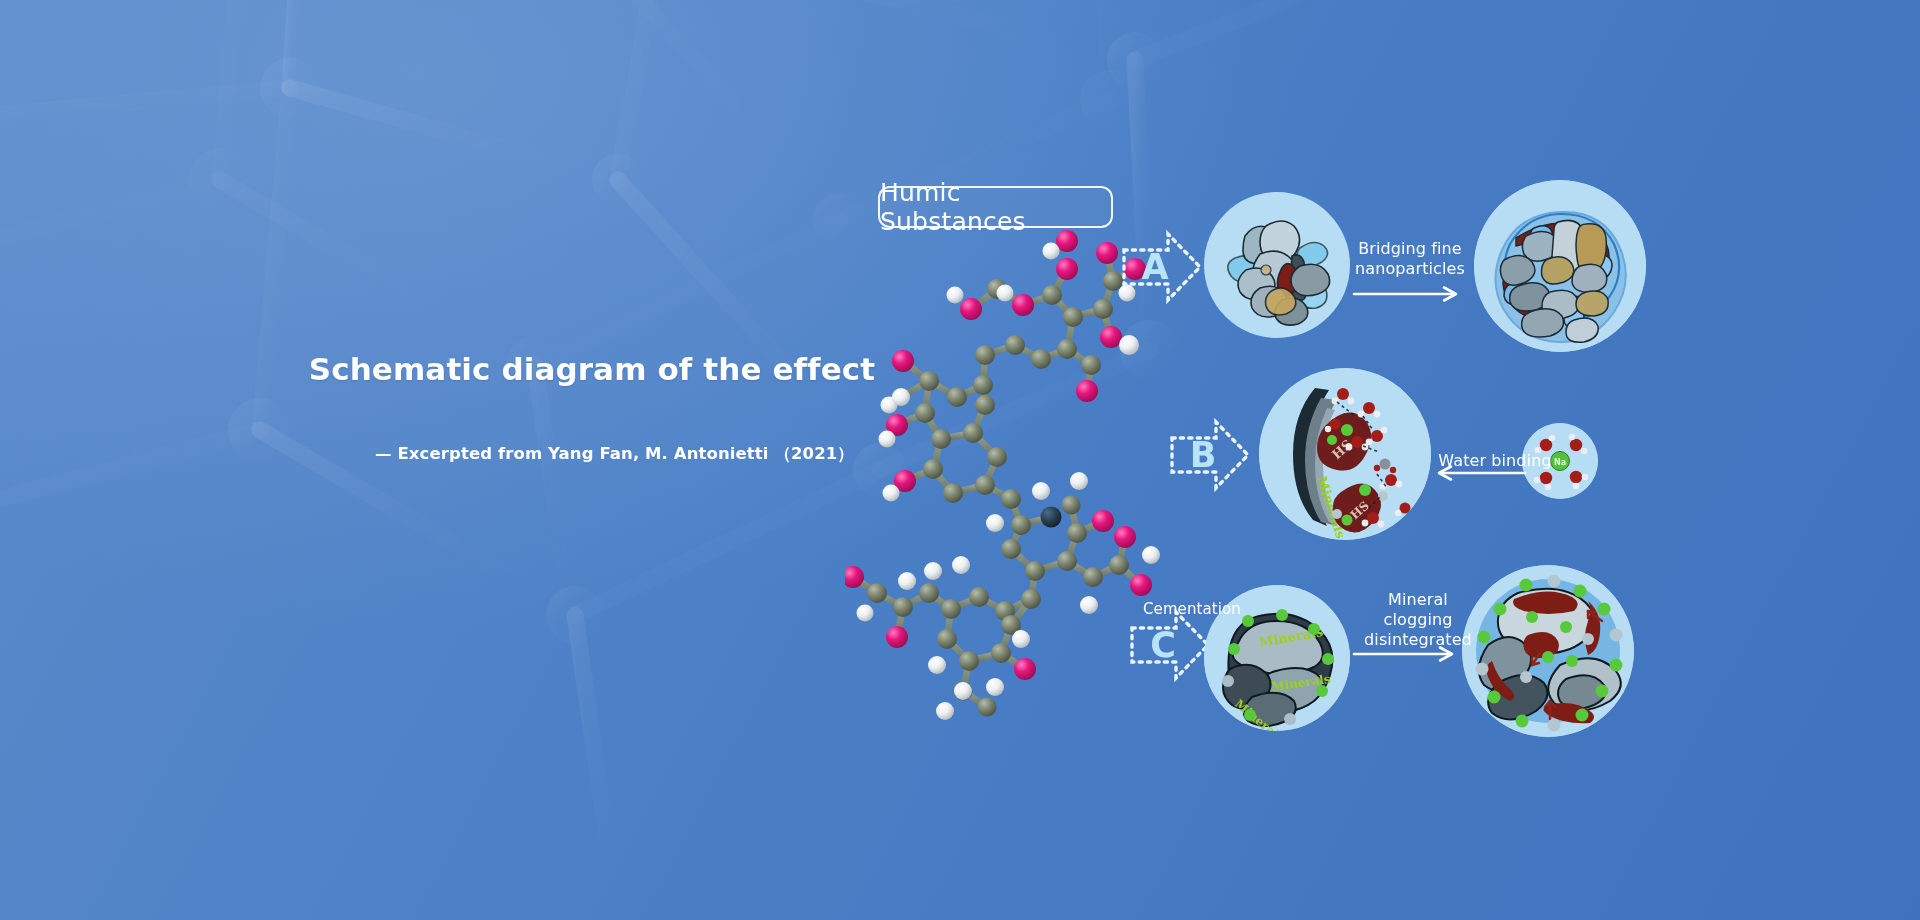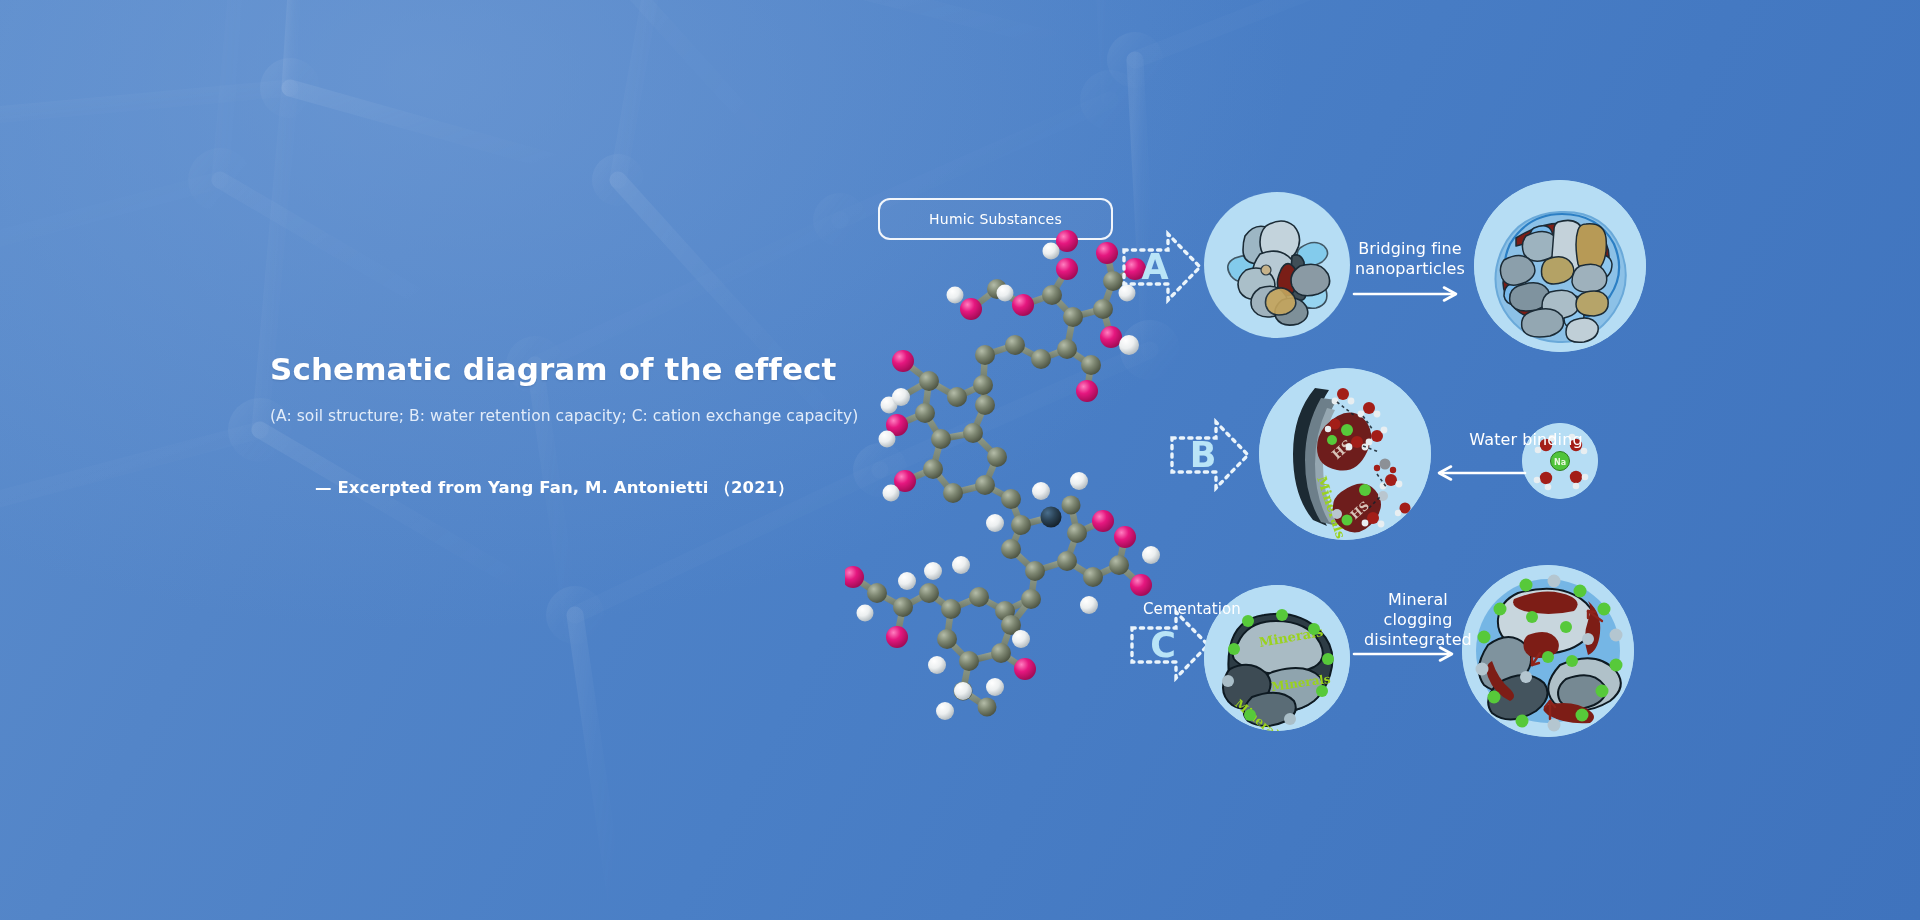--- a/index.html
+++ b/index.html
@@ -12,43 +12,42 @@
     position: relative; width: 1920px; height: 920px;
     background:
       radial-gradient(ellipse 1400px 900px at 22% 8%, rgba(118,160,216,0.55) 0%, rgba(118,160,216,0.0) 62%),
       linear-gradient(118deg, #5b8ccc 0%, #5385c8 22%, #4a7fc6 48%, #4479c2 72%, #3f73bd 100%);
     overflow: hidden;
   }
   
   #bgnet { position:absolute; inset:0; width:100%; height:100%; opacity:.45; pointer-events:none; }
 
   
-  .left-block { position: absolute; left: 270px; top: 348px; width: 660px; }
+  .left-block { position: absolute; left: 262px; top: 348px; width: 660px; text-align: center; }
   .headline {
     color: #ffffff; font-size: 31px; line-height: 43px; font-weight: 700;
     letter-spacing: .1px; text-shadow: 0 1px 2px rgba(20,50,100,.18);
   }
   .headline .ln { display: block; white-space: nowrap; }
   .subnote {
     margin-top: 16px; color: #e2ecf9; font-size: 15.5px; font-weight: 400;
     letter-spacing: .05px; white-space: nowrap;
   }
   .credit {
     margin-top: 52px; color: #ffffff; font-size: 16.5px; font-weight: 700;
     letter-spacing: .1px; white-space: nowrap; margin-left: 45px;
   }
 
   
   .hs-pill {
     position: absolute; left: 878px; top: 186px; width: 235px; height: 42px;
     border: 2px solid rgba(255,255,255,.92); border-radius: 12px;
     display: flex; align-items: center; justify-content: center;
-    color: #ffffff; font-size: 14px; letter-spacing: .2px;
+    color: #ffffff; font-size: 25px; letter-spacing: .2px;
     background: rgba(255,255,255,.03);
-    margin-top: 12px;
   }
 
   
   #molecule { position:absolute; left: 845px; top: 225px; width: 330px; height: 500px; }
 
   
   .circ {
     position: absolute; border-radius: 50%;
     background: #b6ddf4;
     overflow: hidden;
@@ -83,21 +82,21 @@
   
   .conn { position: absolute; height: 26px; }
   .conn svg { display:block; }
   .conn-label {
     position: absolute; color: #ffffff; font-size: 16px; line-height: 20px;
     text-align: center; white-space: pre-line; letter-spacing: .1px;
   }
   .lblA { left: 1349px; top: 239px; width: 122px; }
   .connA { left: 1352px; top: 284px; }
 
-  .lblB { left: 1438px; top: 430px; width: 114px; margin-left: 31px; }
+  .lblB { left: 1438px; top: 451px; width: 114px; }
   .connB { left: 1437px; top: 463px; }
 
   .lblC { left: 1352px; top: 590px; width: 132px; }
   .connC { left: 1352px; top: 644px; }
 
   .lbl-cement {
     position: absolute; left: 1143px; top: 600px; width: 120px;
     color: #ffffff; font-size: 15px; letter-spacing: .1px; text-align: left;
   }
 </style>
@@ -142,21 +141,20 @@
       </g>
     </defs>
     <use href="#netgroup" x="0" y="0"></use>
     <use href="#netgroup" x="-40" y="-250" opacity="0.55"></use>
   </svg>
 
   <div class="left-block">
     <div class="headline">
       <span class="ln">Schematic diagram of the effect</span>
     </div>
-    <div class="subnote">(A: soil structure; B: water retention capacity; C: cation exchange capacity)</div>
     <div class="credit">— Excerpted from Yang Fan, M. Antonietti （2021）</div>
   </div>
 
   <div class="hs-pill">
     <span>Humic Substances</span>
   </div>
 
   <svg id="molecule" viewBox="0 0 330 500">
     <defs>
       <radialGradient id="gO" cx="34%" cy="30%" r="72%">

